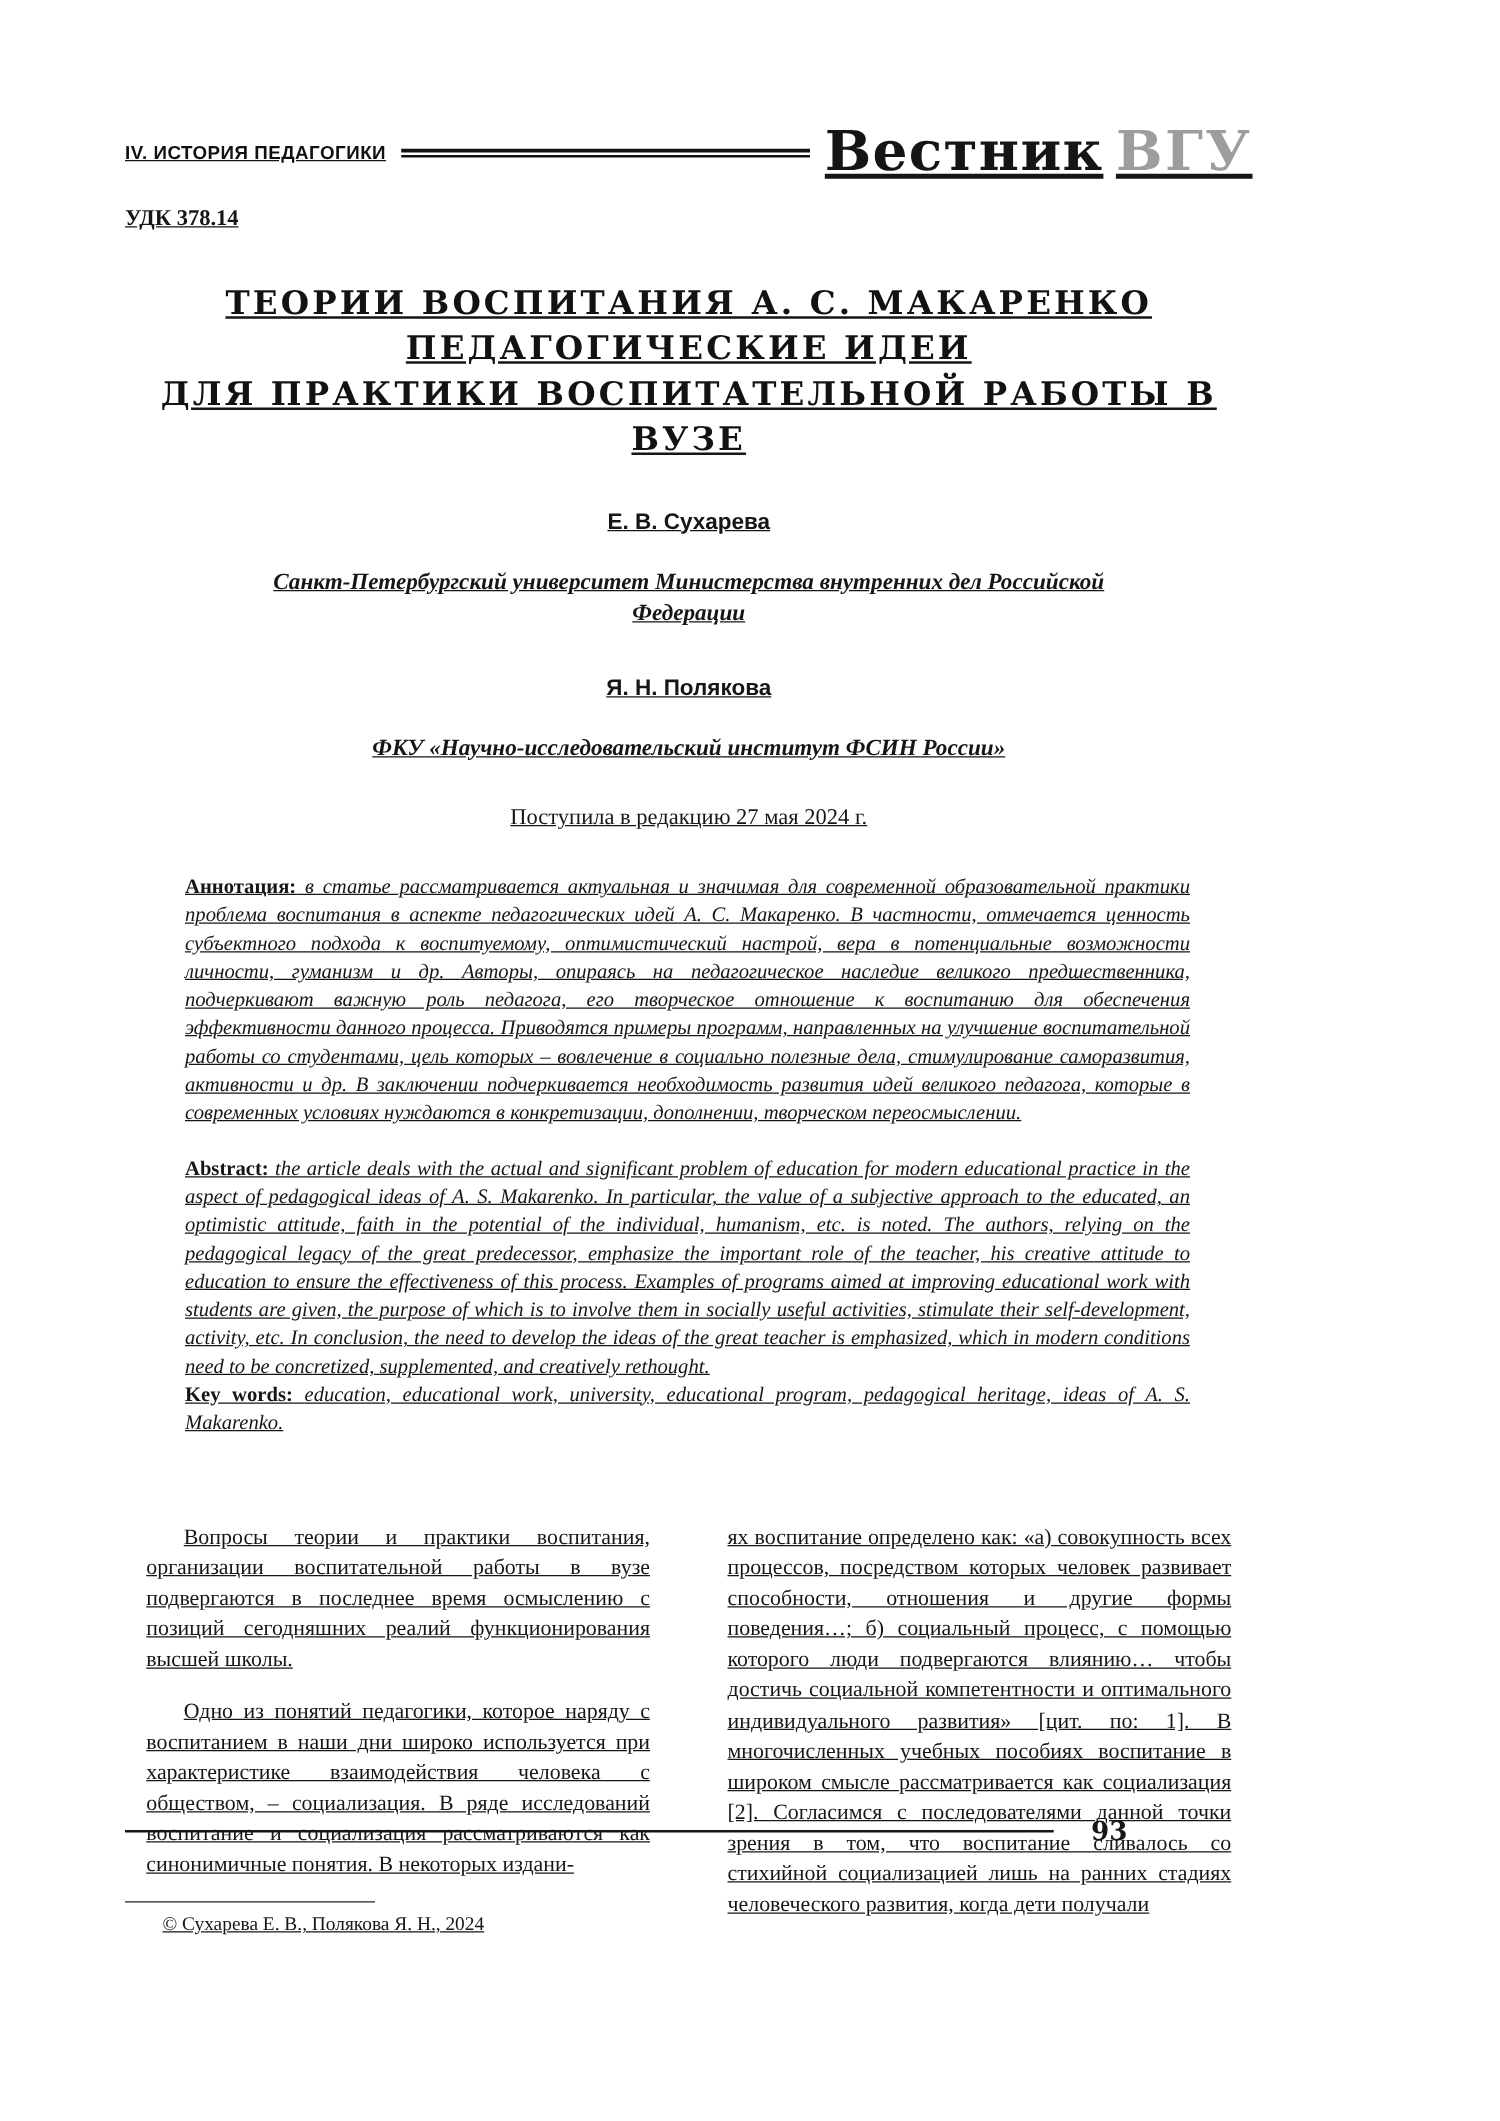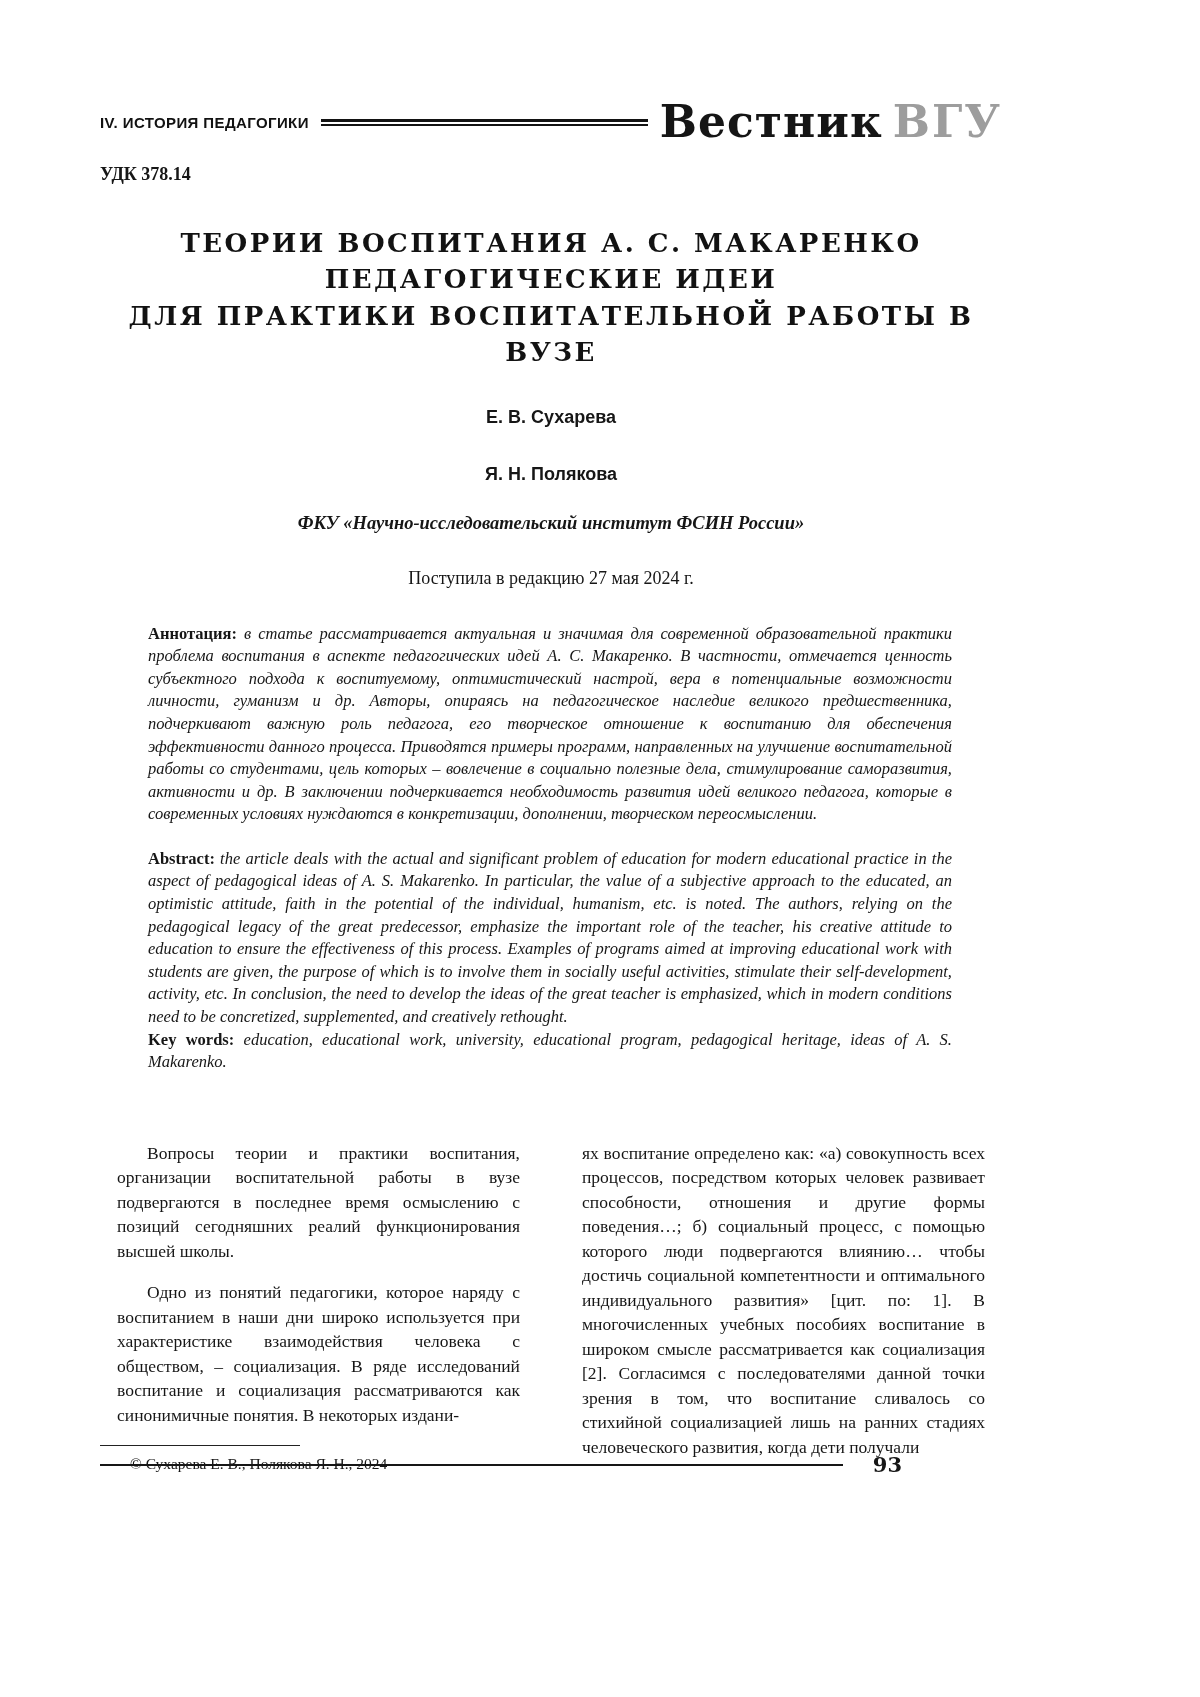--- a/index.html
+++ b/index.html
@@ -6,20 +6,21 @@
   html, body { margin: 0; padding: 0; background: #ffffff; }
   .page {
     width: 1092px;
     height: 1697px;
     background: #ffffff;
     position: relative;
     font-family: "Liberation Serif", serif;
     color: #161616;
     padding: 100px 90px 0 100px;
     overflow: hidden;
+    text-decoration: underline;
   }
 
   
   .header { display: flex; align-items: center; }
   .header-section {
     font-family: "Liberation Sans", sans-serif;
     font-weight: 700;
     font-size: 15px;
     letter-spacing: 0.4px;
     white-space: nowrap;
@@ -127,20 +128,21 @@
 
   <div class="udc">УДК 378.14</div>
 
   <div class="title">
     <div>ТЕОРИИ ВОСПИТАНИЯ А. С. МАКАРЕНКО</div>
     <div>ПЕДАГОГИЧЕСКИЕ ИДЕИ</div>
     <div>ДЛЯ ПРАКТИКИ ВОСПИТАТЕЛЬНОЙ РАБОТЫ В ВУЗЕ</div>
   </div>
 
   <div class="author">Е. В. Сухарева</div>
+  <div class="affiliation affiliation-1">Санкт-Петербургский университет Министерства внутренних дел Российской Федерации</div>
 
   <div class="author">Я. Н. Полякова</div>
   <div class="affiliation">ФКУ «Научно-исследовательский институт ФСИН России»</div>
 
   <div class="received">Поступила в редакцию 27 мая 2024 г.</div>
 
   <div class="abstract-block">
     <p><span class="label">Аннотация:</span> <span class="itext">в статье рассматривается актуальная и значимая для современной образовательной практики проблема воспитания в аспекте педагогических идей А. С. Макаренко. В частности, отмечается ценность субъектного подхода к воспитуемому, оптимистический настрой, вера в потенциальные возможности личности, гуманизм и др. Авторы, опираясь на педагогическое наследие великого предшественника, подчеркивают важную роль педагога, его творческое отношение к воспитанию для обеспечения эффективности данного процесса. Приводятся примеры программ, направленных на улучшение воспитательной работы со студентами, цель которых – вовлечение в социально полезные дела, стимулирование саморазвития, активности и др. В заключении подчеркивается необходимость развития идей великого педагога, которые в современных условиях нуждаются в конкретизации, дополнении, творческом переосмыслении.</span></p>
   </div>
 

